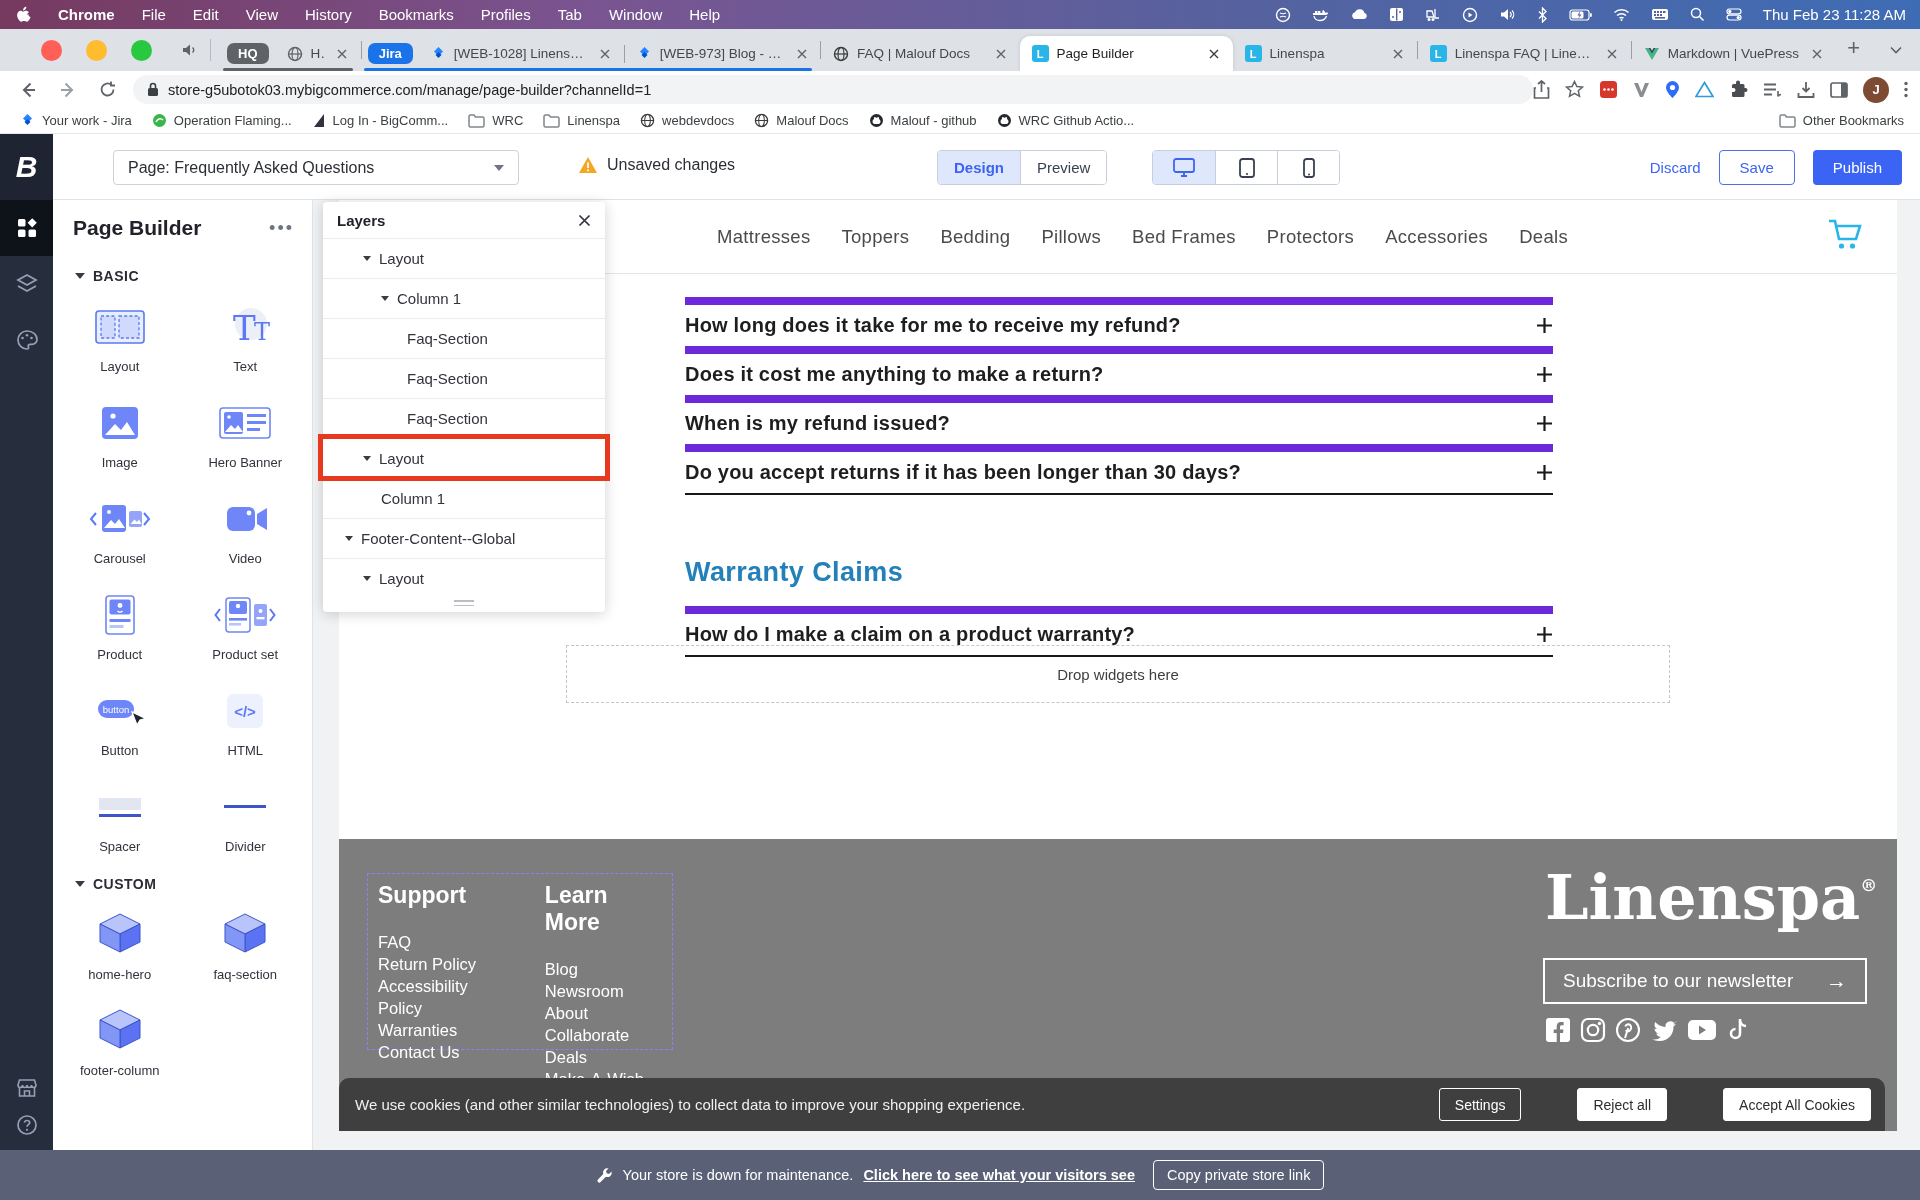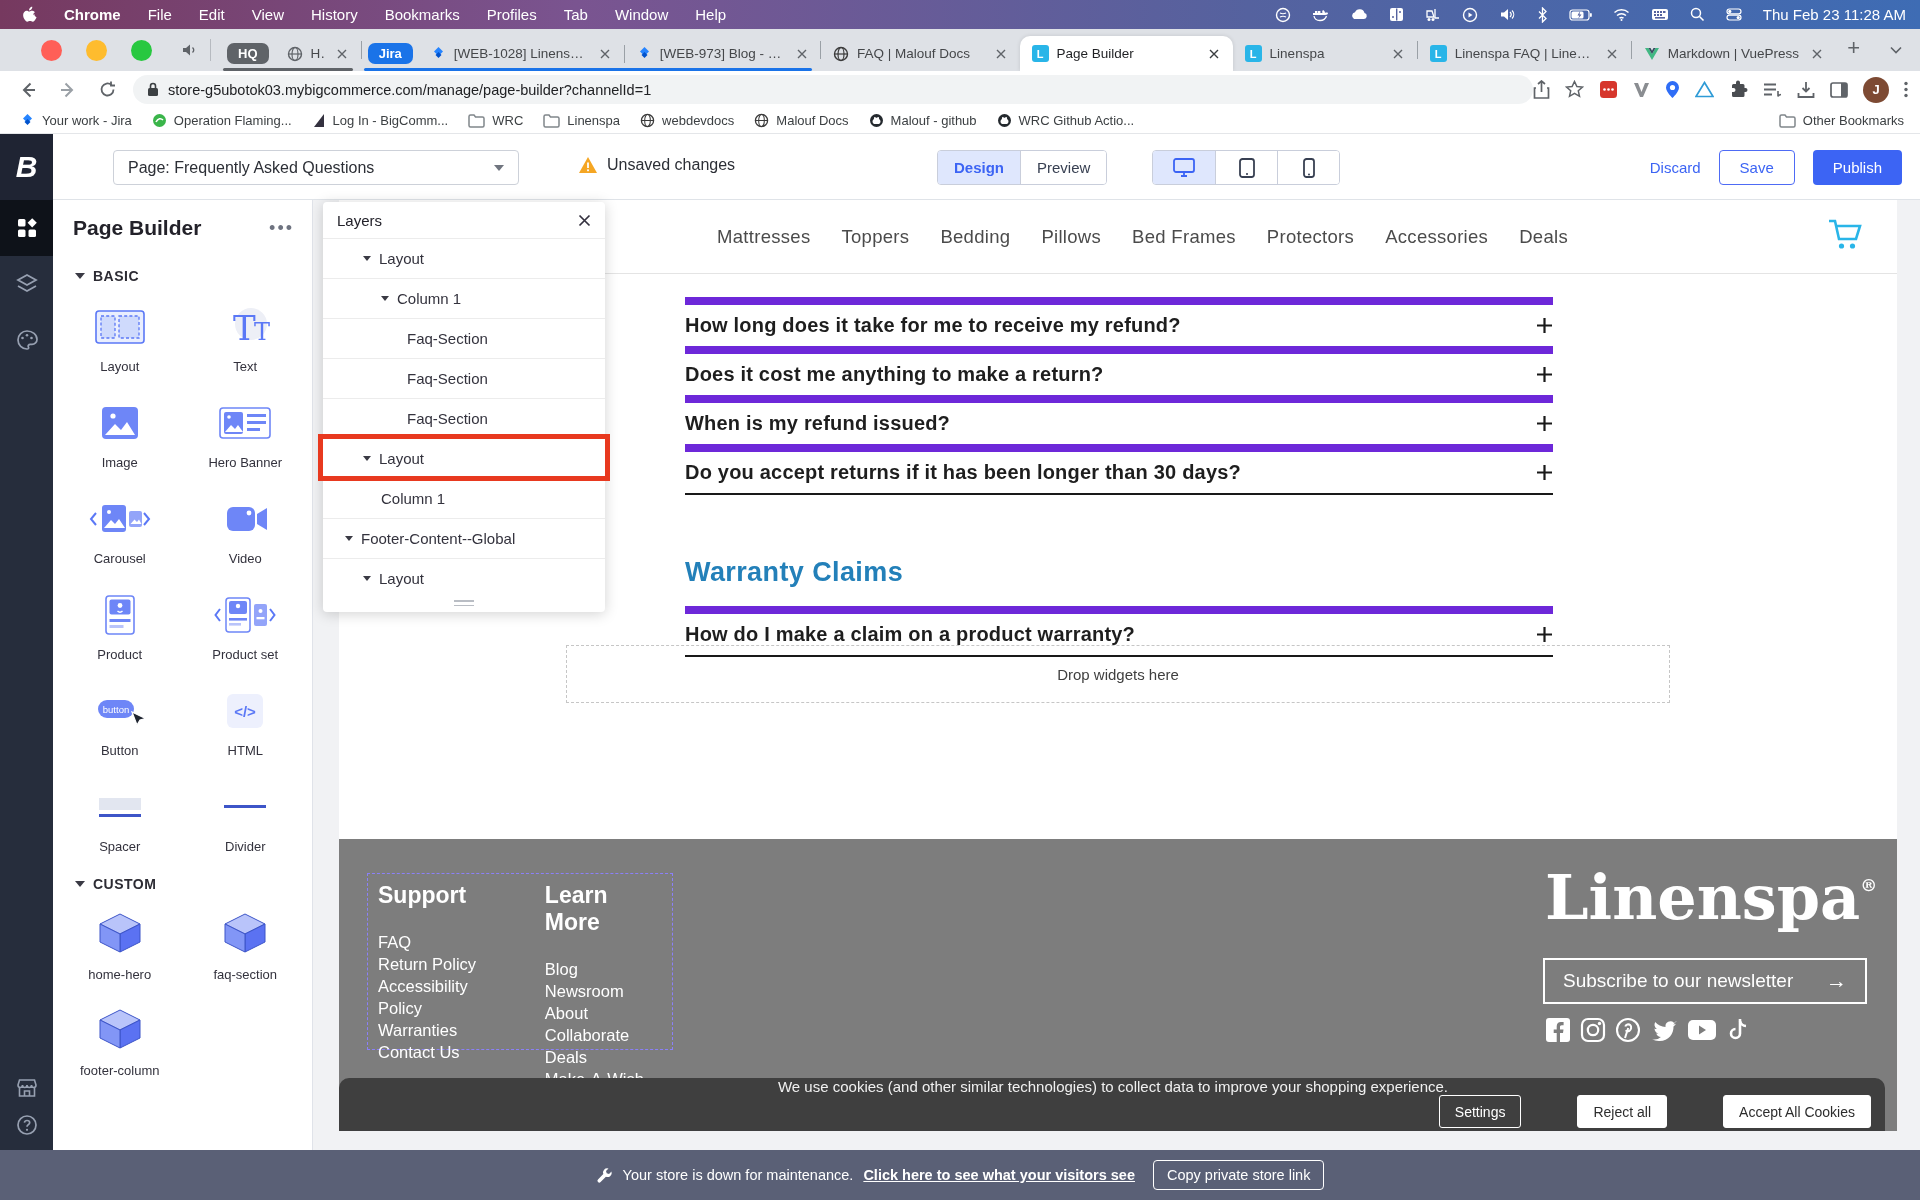--- a/index.html
+++ b/index.html
@@ -4,21 +4,21 @@
 <style>
   * { margin:0; padding:0; box-sizing:border-box; }
   html,body { width:1920px; height:1200px; overflow:hidden; background:#000; }
   body { font-family:"Liberation Sans", sans-serif; }
   .screen { position:relative; width:1920px; height:1200px; background:#f1f2f4; overflow:hidden; }
 
   
   .menubar { position:absolute; left:0; top:0; width:1920px; height:29px;
     background:linear-gradient(90deg,#76395f 0%,#7a5490 30%,#55629f 65%,#3e6cb4 100%);
     display:flex; align-items:center; color:#fff; font-size:15px; }
-  .mb-left { display:flex; align-items:flex-start; gap:27px; padding-left:22px; }
+  .mb-left { display:flex; align-items:flex-start; gap:27px; padding-left:16px; }
   .mb-app { font-weight:bold; }
   .mb-right { margin-left:auto; display:flex; align-items:center; gap:21px; padding-right:14px; }
   .mb-right svg { display:block; }
   .mb-clock { font-size:15px; white-space:nowrap; }
 
   
   .tabstrip { position:absolute; left:0; top:29px; width:1920px; height:42px; background:#dee1e6;
     display:flex; align-items:flex-end; }
   .traffic { display:flex; align-items:center; gap:24px; padding:0 30px 0 41px; height:42px; }
   .tl { width:21px; height:21px; border-radius:50%; }
@@ -112,31 +112,31 @@
   .fcols { position:absolute; left:28px; top:34px; width:306px; height:177px; border:1px dashed #8b80f9; display:flex; gap:36px; padding:8px 10px; }
   .fcol h3 { font-size:23px; font-weight:bold; margin-bottom:22px; }
   .fcol .flink { font-size:16.5px; line-height:22px; }
   .flogo { position:absolute; left:1206px; top:22px; font-family:"DejaVu Serif", serif; font-weight:bold; font-size:62px; color:#fff; }
   .flogo sup { font-size:17px; vertical-align:28px; }
   .newsbox { position:absolute; left:1204px; top:119px; width:324px; height:46px; border:2px solid #fff;
     display:flex; align-items:center; padding:0 18px; font-size:19px; color:#fff; }
   .newsbox .arrow { margin-left:auto; font-size:21px; }
   .socials { position:absolute; left:1206px; top:178px; display:flex; gap:9px; align-items:center; }
   .cookiebar { position:absolute; left:0; bottom:0; width:1546px; height:53px; background:#3f3f3f; border-radius:10px 10px 0 0;
-    display:flex; align-items:center; padding:0 14px 0 16px; z-index:20;flex-direction:column; }
+    display:flex; align-items:center; padding:0 14px 0 16px; z-index:20; }
   .cookiemsg { font-size:15px; color:#f0f0f0; }
   .cookiebtns { margin-left:auto; display:flex; gap:12px; }
   .cbtn { height:33px; padding:0 15px; font-size:14px; border-radius:3px; display:flex; align-items:center; }
   .cbtn.ghost { border:1px solid #fff; color:#fff; background:transparent; }
   .cbtn.solid { background:#fff; color:#2d2d2d; border:1px solid #fff;margin-left:44px; }
 
   
   .layers { position:absolute; left:323px; top:202px; width:282px; background:#fff; border-radius:4px;
     box-shadow:0 2px 14px rgba(0,0,0,.18); z-index:50; }
-  .lhead { height:36px; display:flex; align-items:center; padding:0 14px; font-size:15px; font-weight:normal; color:#23222a; }
+  .lhead { height:36px; display:flex; align-items:center; padding:0 14px; font-size:15px; font-weight:bold; color:#23222a; }
   .lclose { margin-left:auto; }
   .lrow { height:40px; display:flex; align-items:center; gap:8px; border-top:1px solid #ececec; font-size:15px; color:#33323d; }
   .lrow .lcaret { width:0; height:0; border-left:4.5px solid transparent; border-right:4.5px solid transparent; border-top:5.5px solid #3a3a44; flex:0 0 auto; }
   .lv0{padding-left:22px}.lv1{padding-left:40px}.lv2{padding-left:58px}.lv3{padding-left:84px}
   .lhandle { height:14px; display:flex; flex-direction:column; gap:3px; align-items:center; justify-content:center; padding-bottom:4px; }
   .lhandle i { display:block; width:20px; height:1.5px; background:#b9bdc4; }
   .redbox { position:absolute; left:318px; top:434px; width:292px; height:47px; border:5px solid #e8391f; z-index:60; pointer-events:none; }
 
   
   .maintbar { position:absolute; left:0; top:1150px; width:1920px; height:50px; background:#5a6076; z-index:70;

